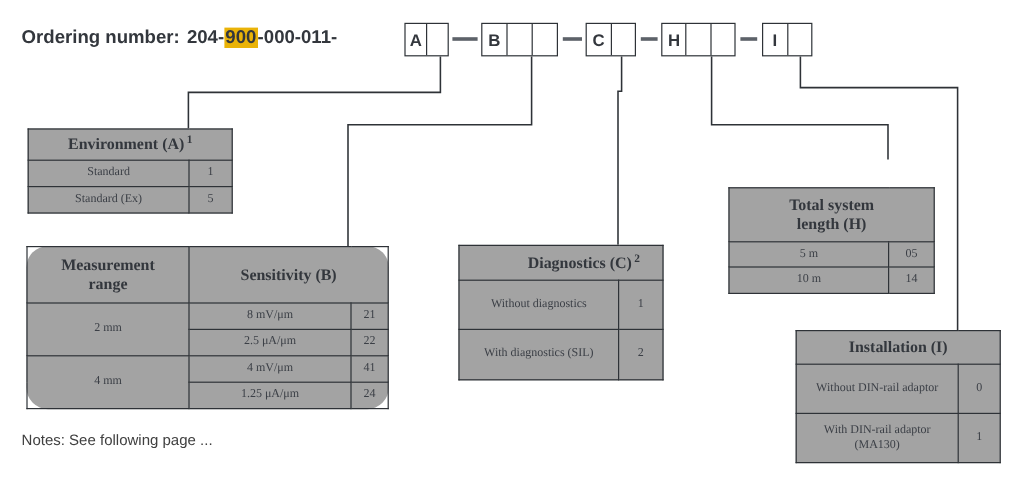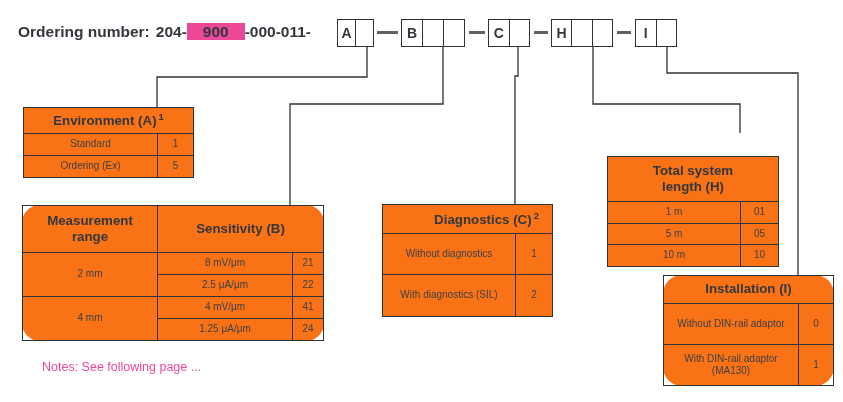--- a/index.html
+++ b/index.html
@@ -3,38 +3,38 @@
 <meta charset="utf-8">
 <style>
   html,body{margin:0;padding:0;background:#ffffff;}
   #canvas{
     position:relative;width:843px;height:402px;background:#ffffff;overflow:hidden;
     font-family:"Liberation Sans",sans-serif;color:#3b3f46;
   }
   
   .title{position:absolute;left:18px;top:23px;font-size:15.5px;font-weight:bold;color:#33373d;white-space:nowrap;}
   .title .lbl{margin-right:6px;}
-  .title .hl{background:#ec4899;padding:0 16px;}
+  .title .hl{background:#eab308;padding:0 1px;}
   
   .cbox{position:absolute;top:19px;height:28px;display:flex;border:1.6px solid #2e3237;box-sizing:border-box;background:#fff;}
   .cbox .cell{flex:1;display:flex;align-items:center;justify-content:center;
     font-weight:bold;font-size:14px;color:#33373d;border-right:1.4px solid #2e3237;}
   .cbox .cell:last-child{border-right:none;}
   .dash{position:absolute;top:31px;height:2.5px;background:#5d6269;}
   
   #wires{position:absolute;left:0;top:0;pointer-events:none;}
   
-  table.t{position:absolute;border-collapse:collapse;table-layout:fixed;background:#f97316;}
+  table.t{position:absolute;border-collapse:collapse;table-layout:fixed;background:#a3a3a3;font-family:Liberation Serif, serif;}
   table.t td,table.t th{border:1.6px solid #2e3237;font-size:10px;text-align:center;vertical-align:middle;
     padding:0 10px;color:#3b3f46;line-height:1.22;box-sizing:border-box;}
   table.t th{font-weight:bold;color:#33373d;font-size:13.3px;}
   table.t sup{font-size:9.5px;font-weight:bold;margin-left:2px;}
   .codecell{padding:0 2px !important;}
   
-  .notes{position:absolute;left:18px;top:360px;font-size:12.5px;color:#ec4899;margin-left:24px;}
+  .notes{position:absolute;left:18px;top:360px;font-size:12.5px;color:#404040;}
 </style>
 </head>
 <body>
 
 <div id="canvas">
 
   <div class="title">
     <span class="lbl">Ordering number:</span><span>204-</span><span class="hl">900</span><span>-000-011-</span>
   </div>
 
@@ -80,21 +80,21 @@
       </colgroup>
     <tbody>
         <tr>
       <th colspan="2" style="height:26px;"><span>Environment (A)</span><sup>1</sup></th>
     </tr>
     <tr>
       <td style="height:22px;">Standard</td>
       <td class="codecell">1</td>
     </tr>
     <tr>
-      <td style="height:22px;">Ordering (Ex)</td>
+      <td style="height:22px;">Standard (Ex)</td>
       <td class="codecell">5</td>
     </tr>
   </tbody>
     </table>
 
   <table class="t" style="left:22px;top:205px;width:301px;border-radius:18px;">
     <colgroup>
         <col style="width:135px">
         <col style="width:135px">
         <col style="width:31px">
@@ -148,35 +148,31 @@
   <table class="t" style="left:607px;top:133px;width:171px;margin-top:23px;">
     <colgroup>
         <col style="width:133px">
         <col style="width:38px">
       </colgroup>
     <tbody>
         <tr>
       <th colspan="2" style="height:45px;padding:0 34px;">Total system length (H)</th>
     </tr>
     <tr>
-      <td style="height:22px;">1 m</td>
-      <td class="codecell">01</td>
-    </tr>
-    <tr>
       <td style="height:21px;">5 m</td>
       <td class="codecell">05</td>
     </tr>
     <tr>
       <td style="height:22px;">10 m</td>
-      <td class="codecell">10</td>
+      <td class="codecell">14</td>
     </tr>
   </tbody>
     </table>
 
-  <table class="t" style="left:663px;top:275px;width:170px;border-radius:19px;">
+  <table class="t" style="left:663px;top:275px;width:170px;">
     <colgroup>
         <col style="width:135px">
         <col style="width:35px">
       </colgroup>
     <tbody>
         <tr>
       <th colspan="2" style="height:28px;">Installation (I)</th>
     </tr>
     <tr>
       <td style="height:41px;padding:0 12px;">Without DIN-rail adaptor</td>

